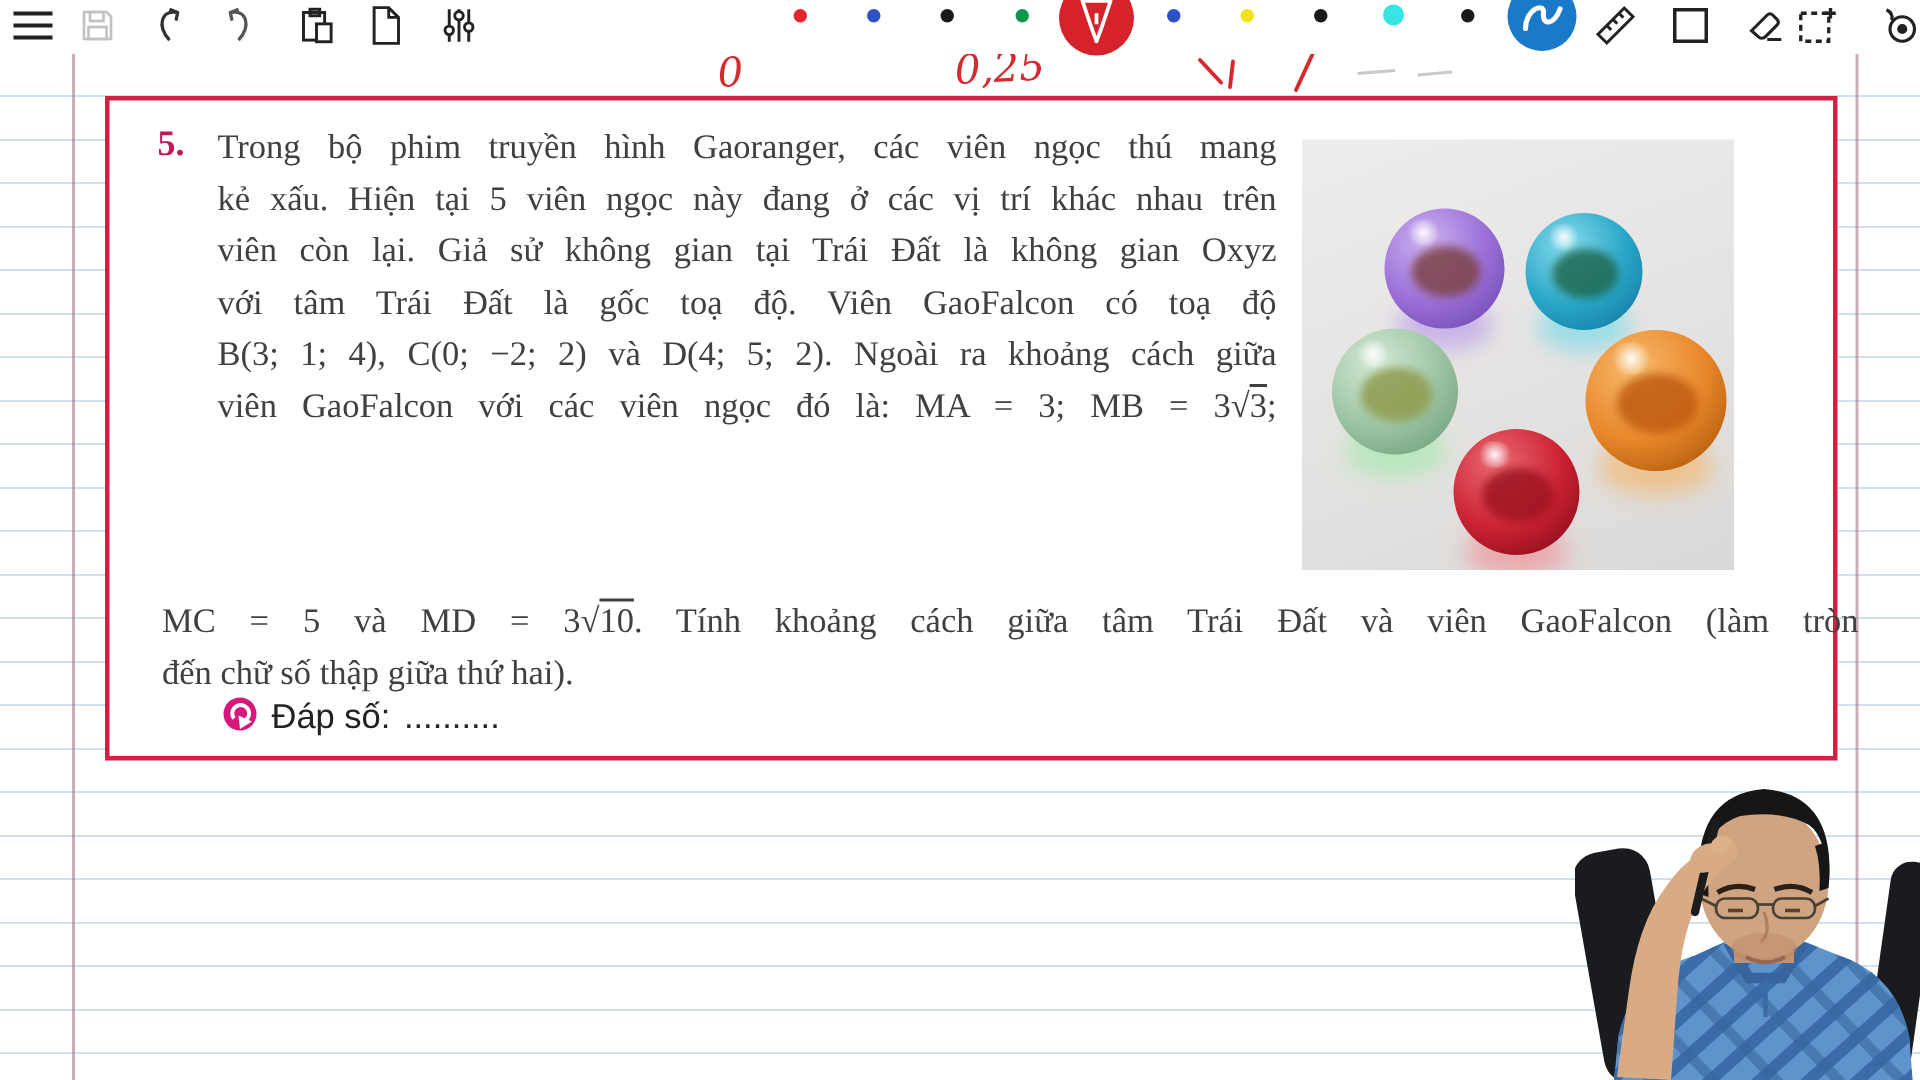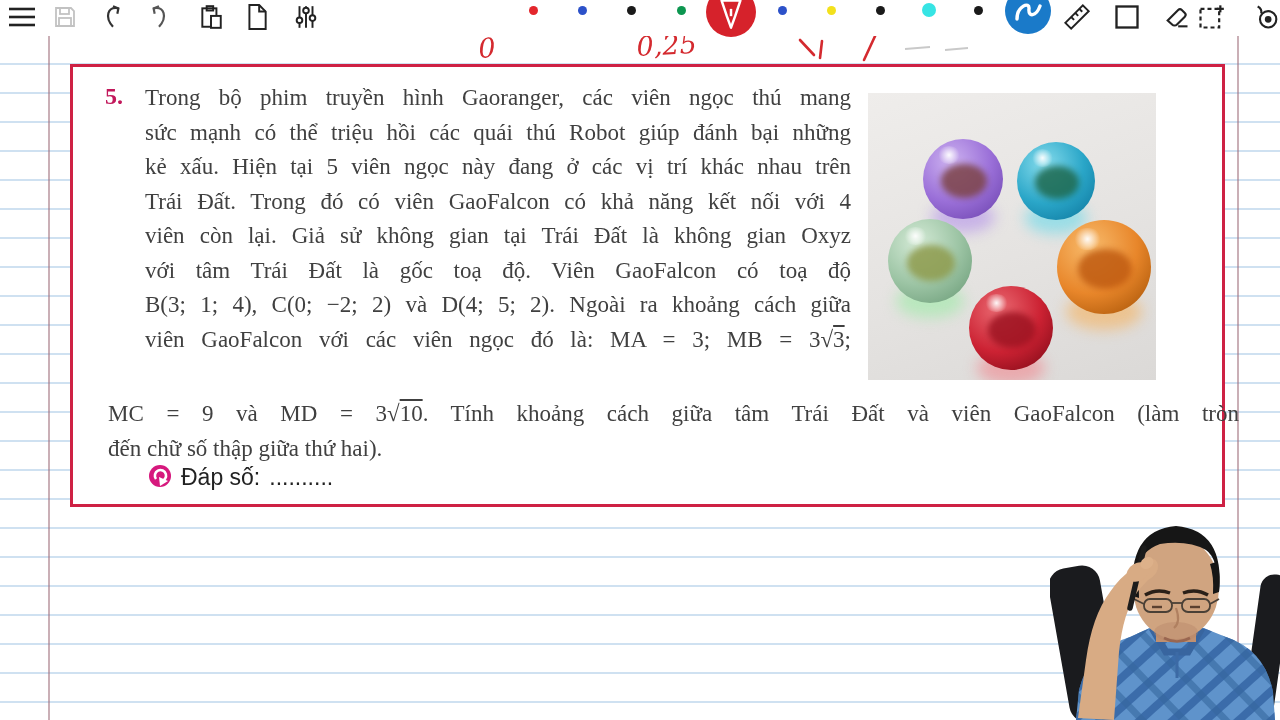--- a/index.html
+++ b/index.html
@@ -185,30 +185,28 @@
   <g stroke="#c9c9c9" stroke-width="2" fill="none">
     <path d="M905 49 L930 47"></path>
       <path d="M945 50 L968 48"></path>
   </g>
 </svg>
 
 <div class="abs" id="probbox">
   <div class="abs" id="probnum" style="color: rgb(194, 24, 91);">5.</div>
   <div class="abs tcol" id="text-column">
       <div class="pline jl"><span>Trong bộ phim truyền hình Gaoranger, các viên ngọc thú mang</span></div>
-      <div class="pline jl"><span>sức mạnh có thể triệu hồi các quái thú Robot giúp đánh bại những</span></div>
       <div class="pline jl"><span>kẻ xấu. Hiện tại 5 viên ngọc này đang ở các vị trí khác nhau trên</span></div>
-      <div class="pline jl"><span>Trái Đất. Trong đó có viên GaoFalcon có khả năng kết nối với 4</span></div>
       <div class="pline jl"><span>viên còn lại. Giả sử không gian tại Trái Đất là không gian </span><span class="it">Oxyz</span></div>
       <div class="pline jl"><span>với tâm Trái Đất là gốc toạ độ. Viên GaoFalcon có toạ độ</span></div>
       <div class="pline jl"><span class="it">B</span><span>(3; 1; 4), </span><span class="it">C</span><span>(0; −2; 2) và </span><span class="it">D</span><span>(4; 5; 2). Ngoài ra khoảng cách giữa</span></div>
       <div class="pline jl"><span>viên GaoFalcon với các viên ngọc đó là: </span><span class="it">MA</span><span> = 3; </span><span class="it">MB</span><span> = 3</span><span>√</span><span class="rq">3</span><span>;</span></div>
     </div>
   <div class="abs tfull" id="text-full">
-      <div class="pline jl"><span class="it">MC</span><span> = 9 và </span><span class="it">MD</span><span> = 3</span><span>√</span><span class="rq">10</span><span>. Tính khoảng cách giữa tâm Trái Đất và viên GaoFalcon (làm tròn</span></div>
+      <div class="pline jl"><span class="it">MC</span><span> = 5 và </span><span class="it">MD</span><span> = 3</span><span>√</span><span class="rq">10</span><span>. Tính khoảng cách giữa tâm Trái Đất và viên GaoFalcon (làm tròn</span></div>
       <div class="pline ll"><span>đến chữ số thập giữa thứ hai).</span></div>
     </div>
   <div class="abs" id="answer">
     <svg width="24" height="24" viewBox="0 0 24 24">
       <circle cx="12" cy="12" r="11" id="ans-ic" fill="#d6187d"></circle>
       <path d="M8 15 A5.6 5.6 0 1 1 13 17.2" fill="none" stroke="#fff" stroke-width="2.6"></path>
       <polygon points="12,22 20,17 11,13" fill="#fff"></polygon>
     </svg>
     <span>Đáp số:</span>
     <span>..........</span>

